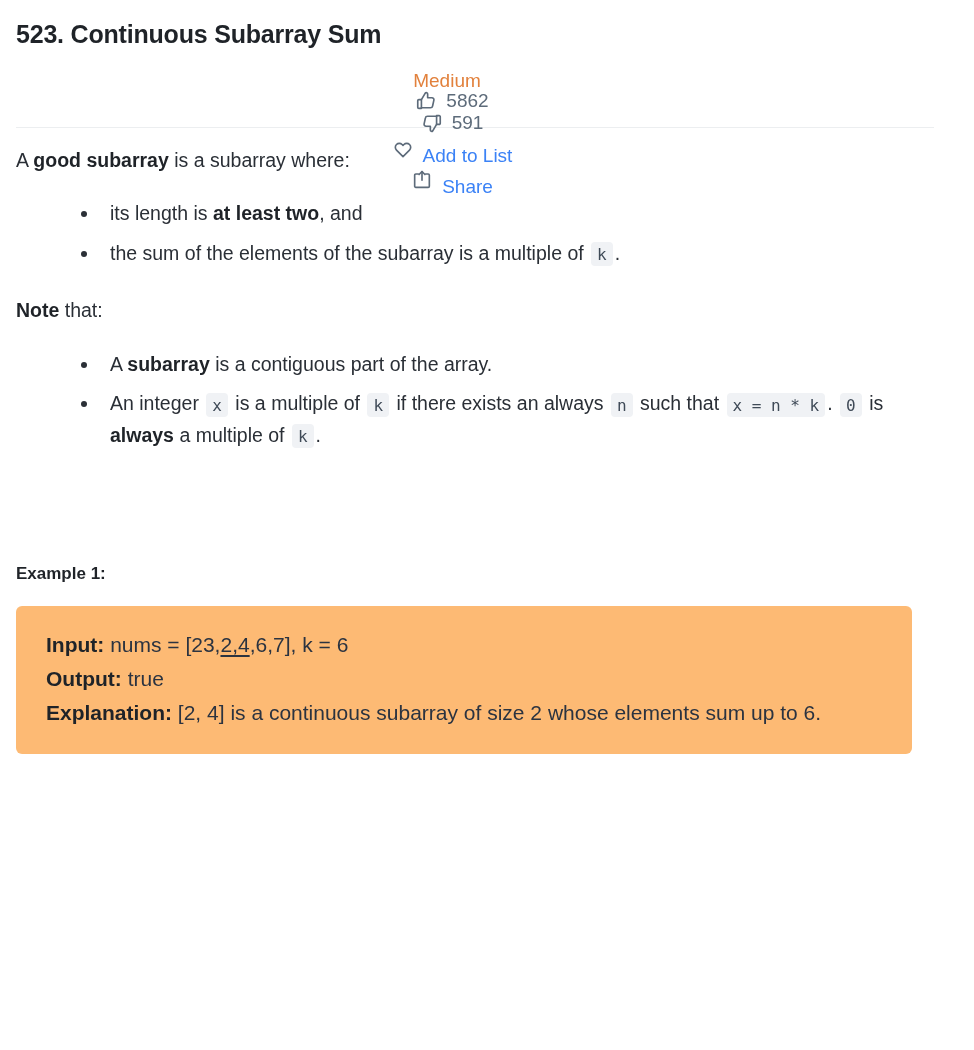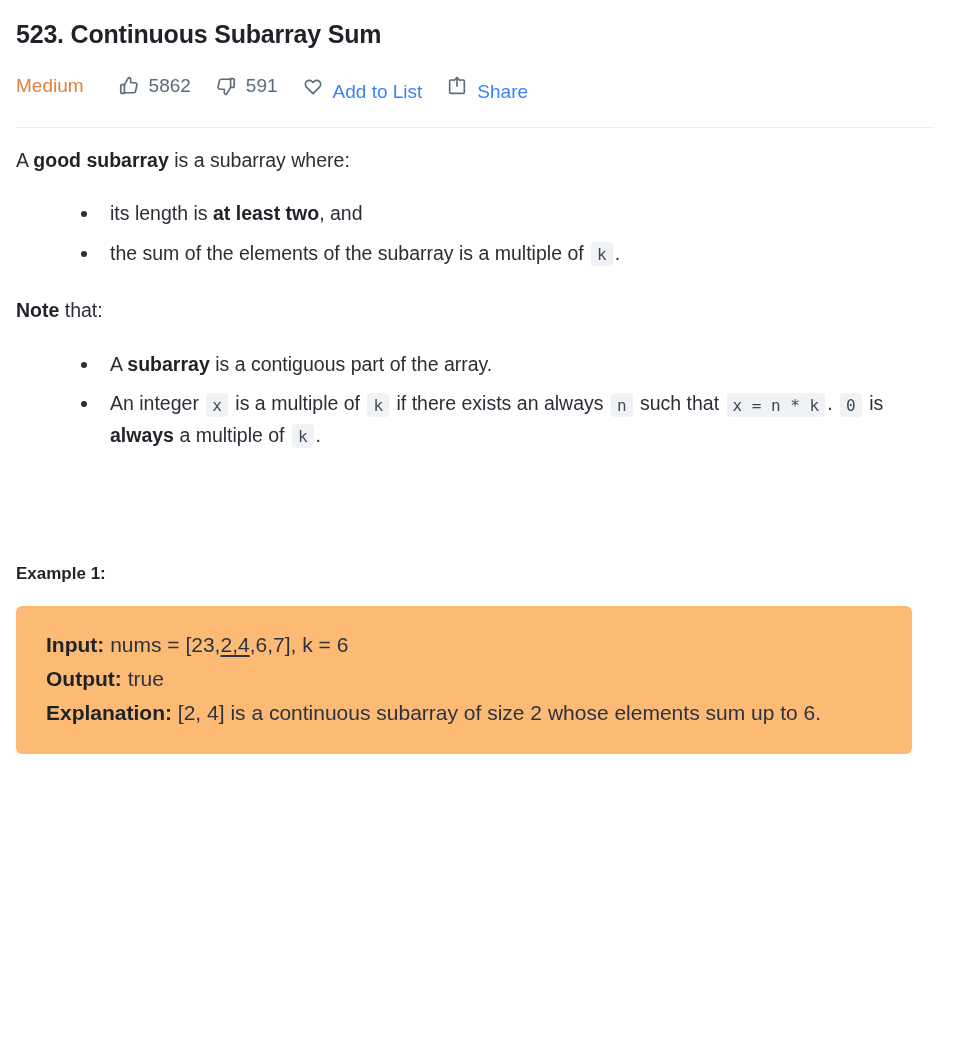--- a/index.html
+++ b/index.html
@@ -30,20 +30,21 @@
     margin: 0;
     padding-top: 18px;
     line-height: 1.3;
   }
 
   .meta-row {
     display: flex;
     align-items: center;
     margin-top: 20px;
     height: 30px;
+    flex-direction: column;
   }
   .difficulty {
     font-size: 19px;
     color: #e2813c;
     margin-right: 34px;
     line-height: 1;
   }
   .meta-item {
     display: flex;
     align-items: center;

